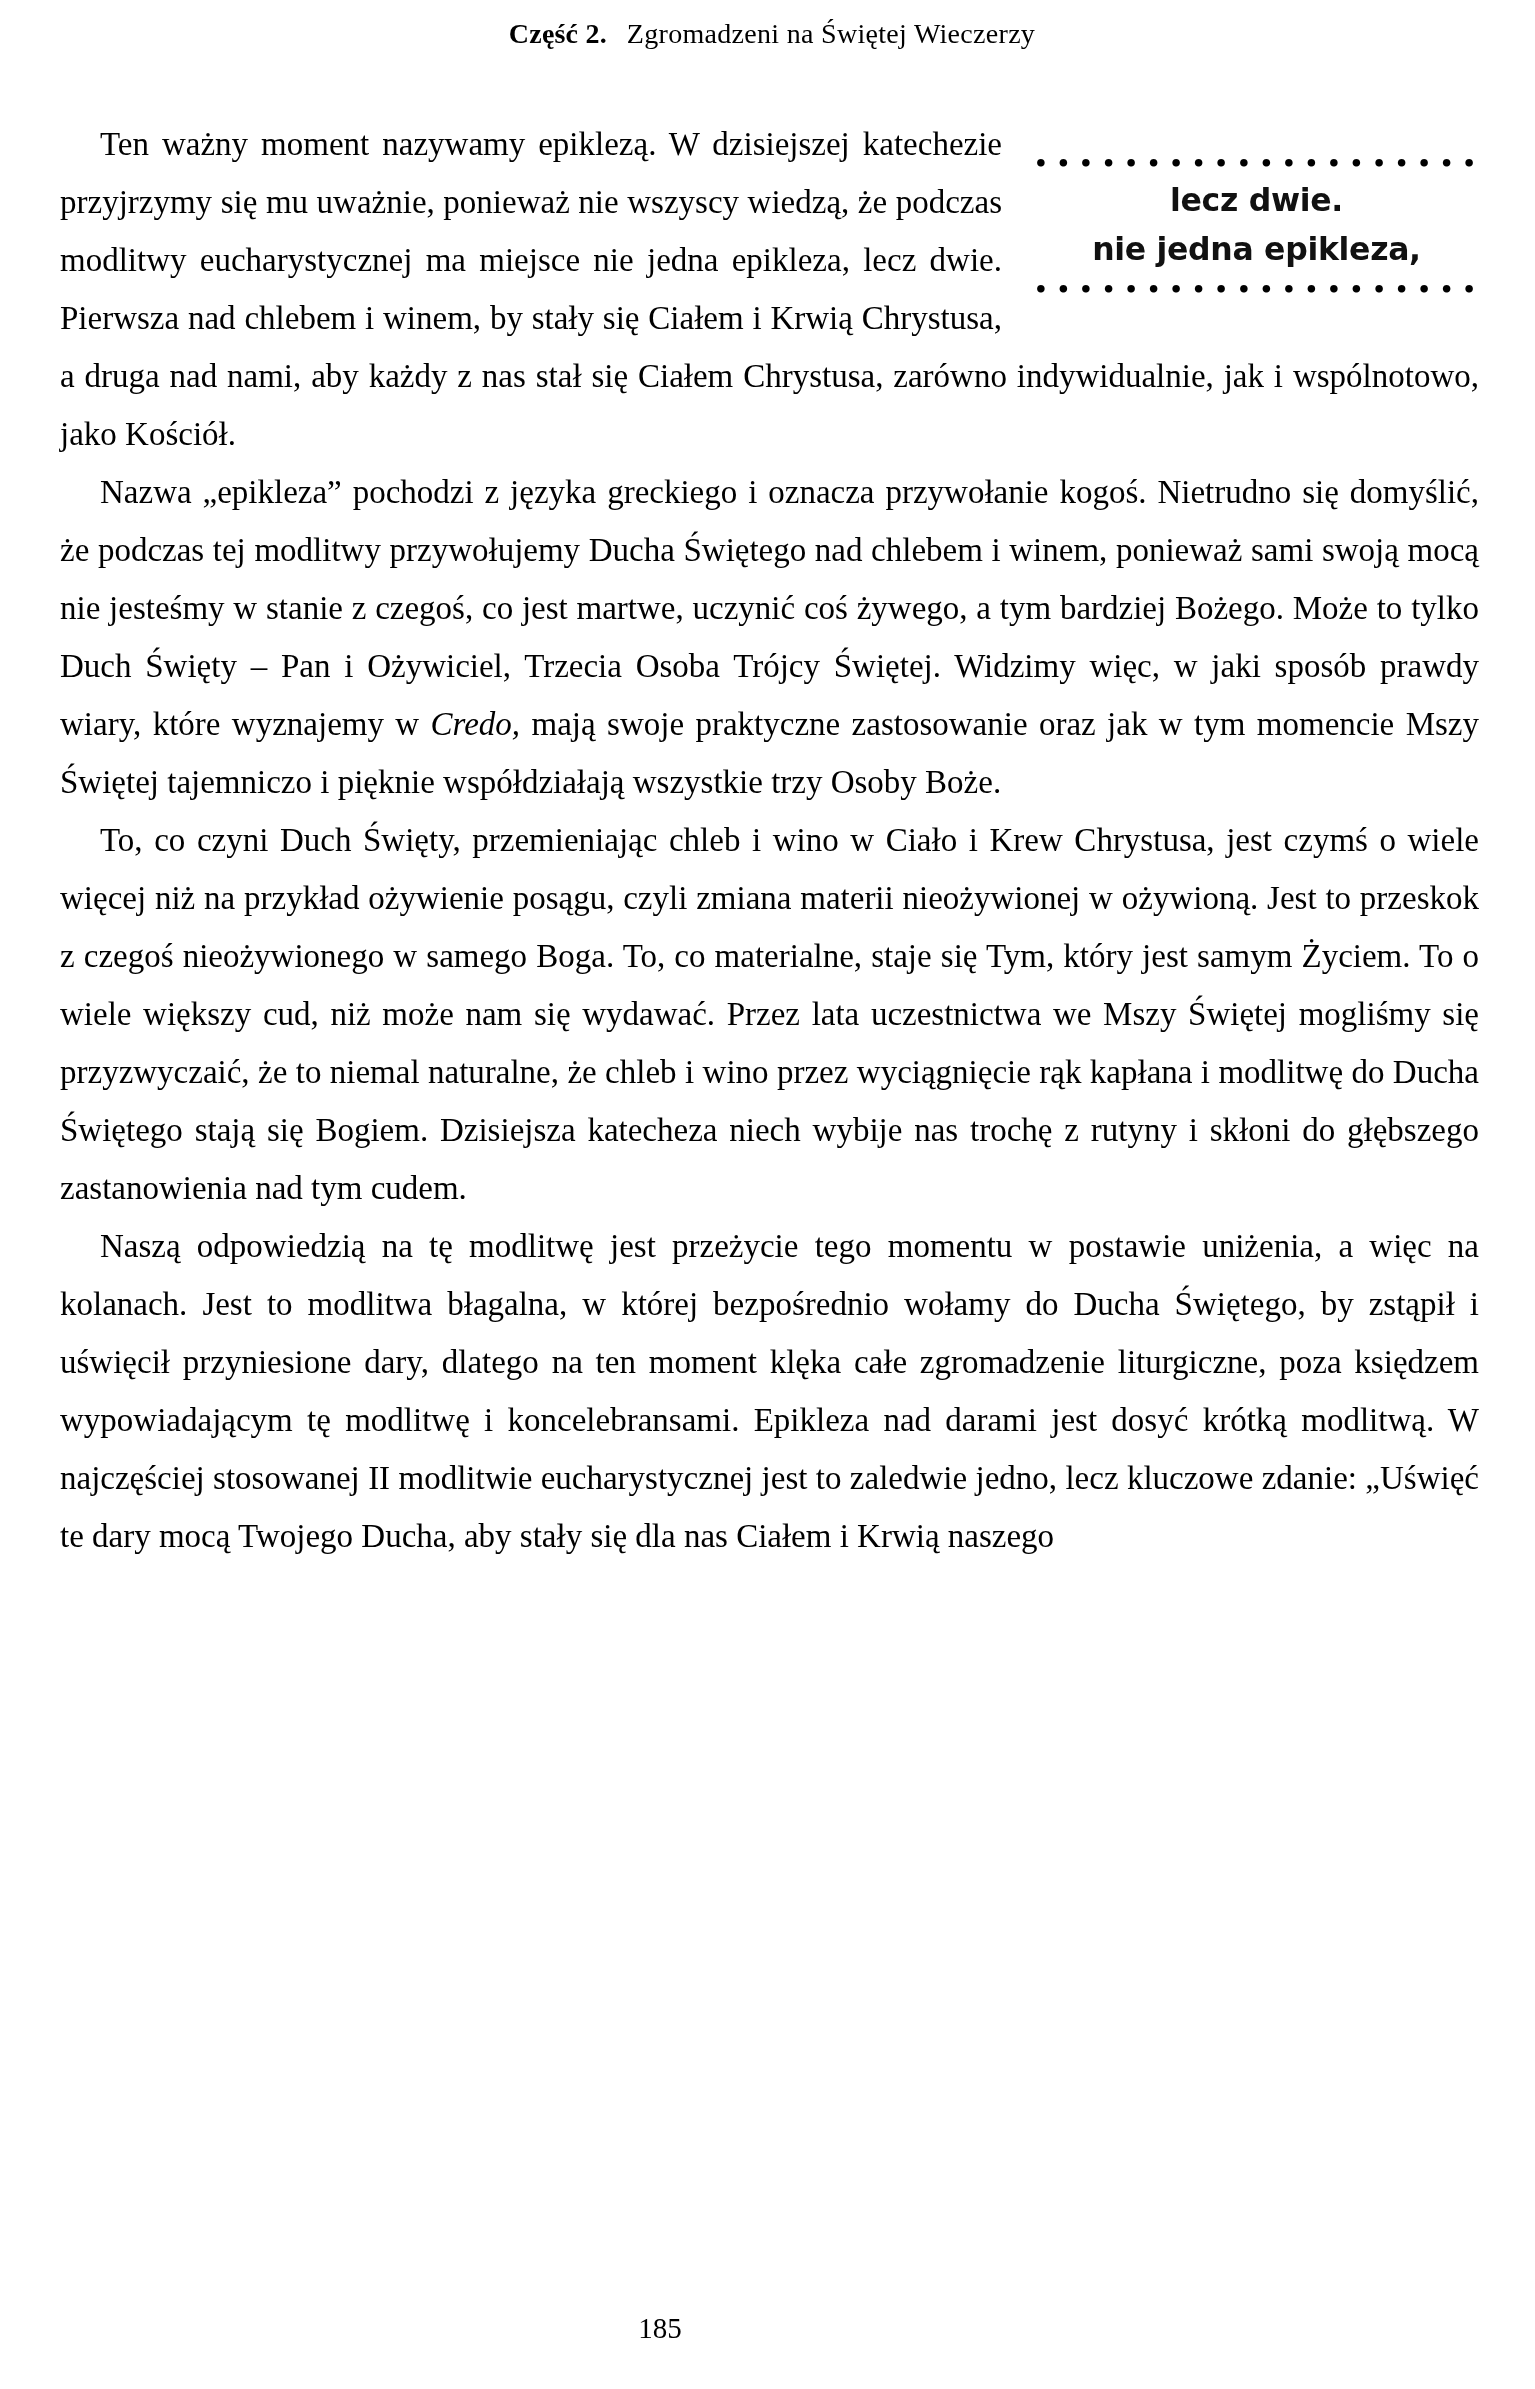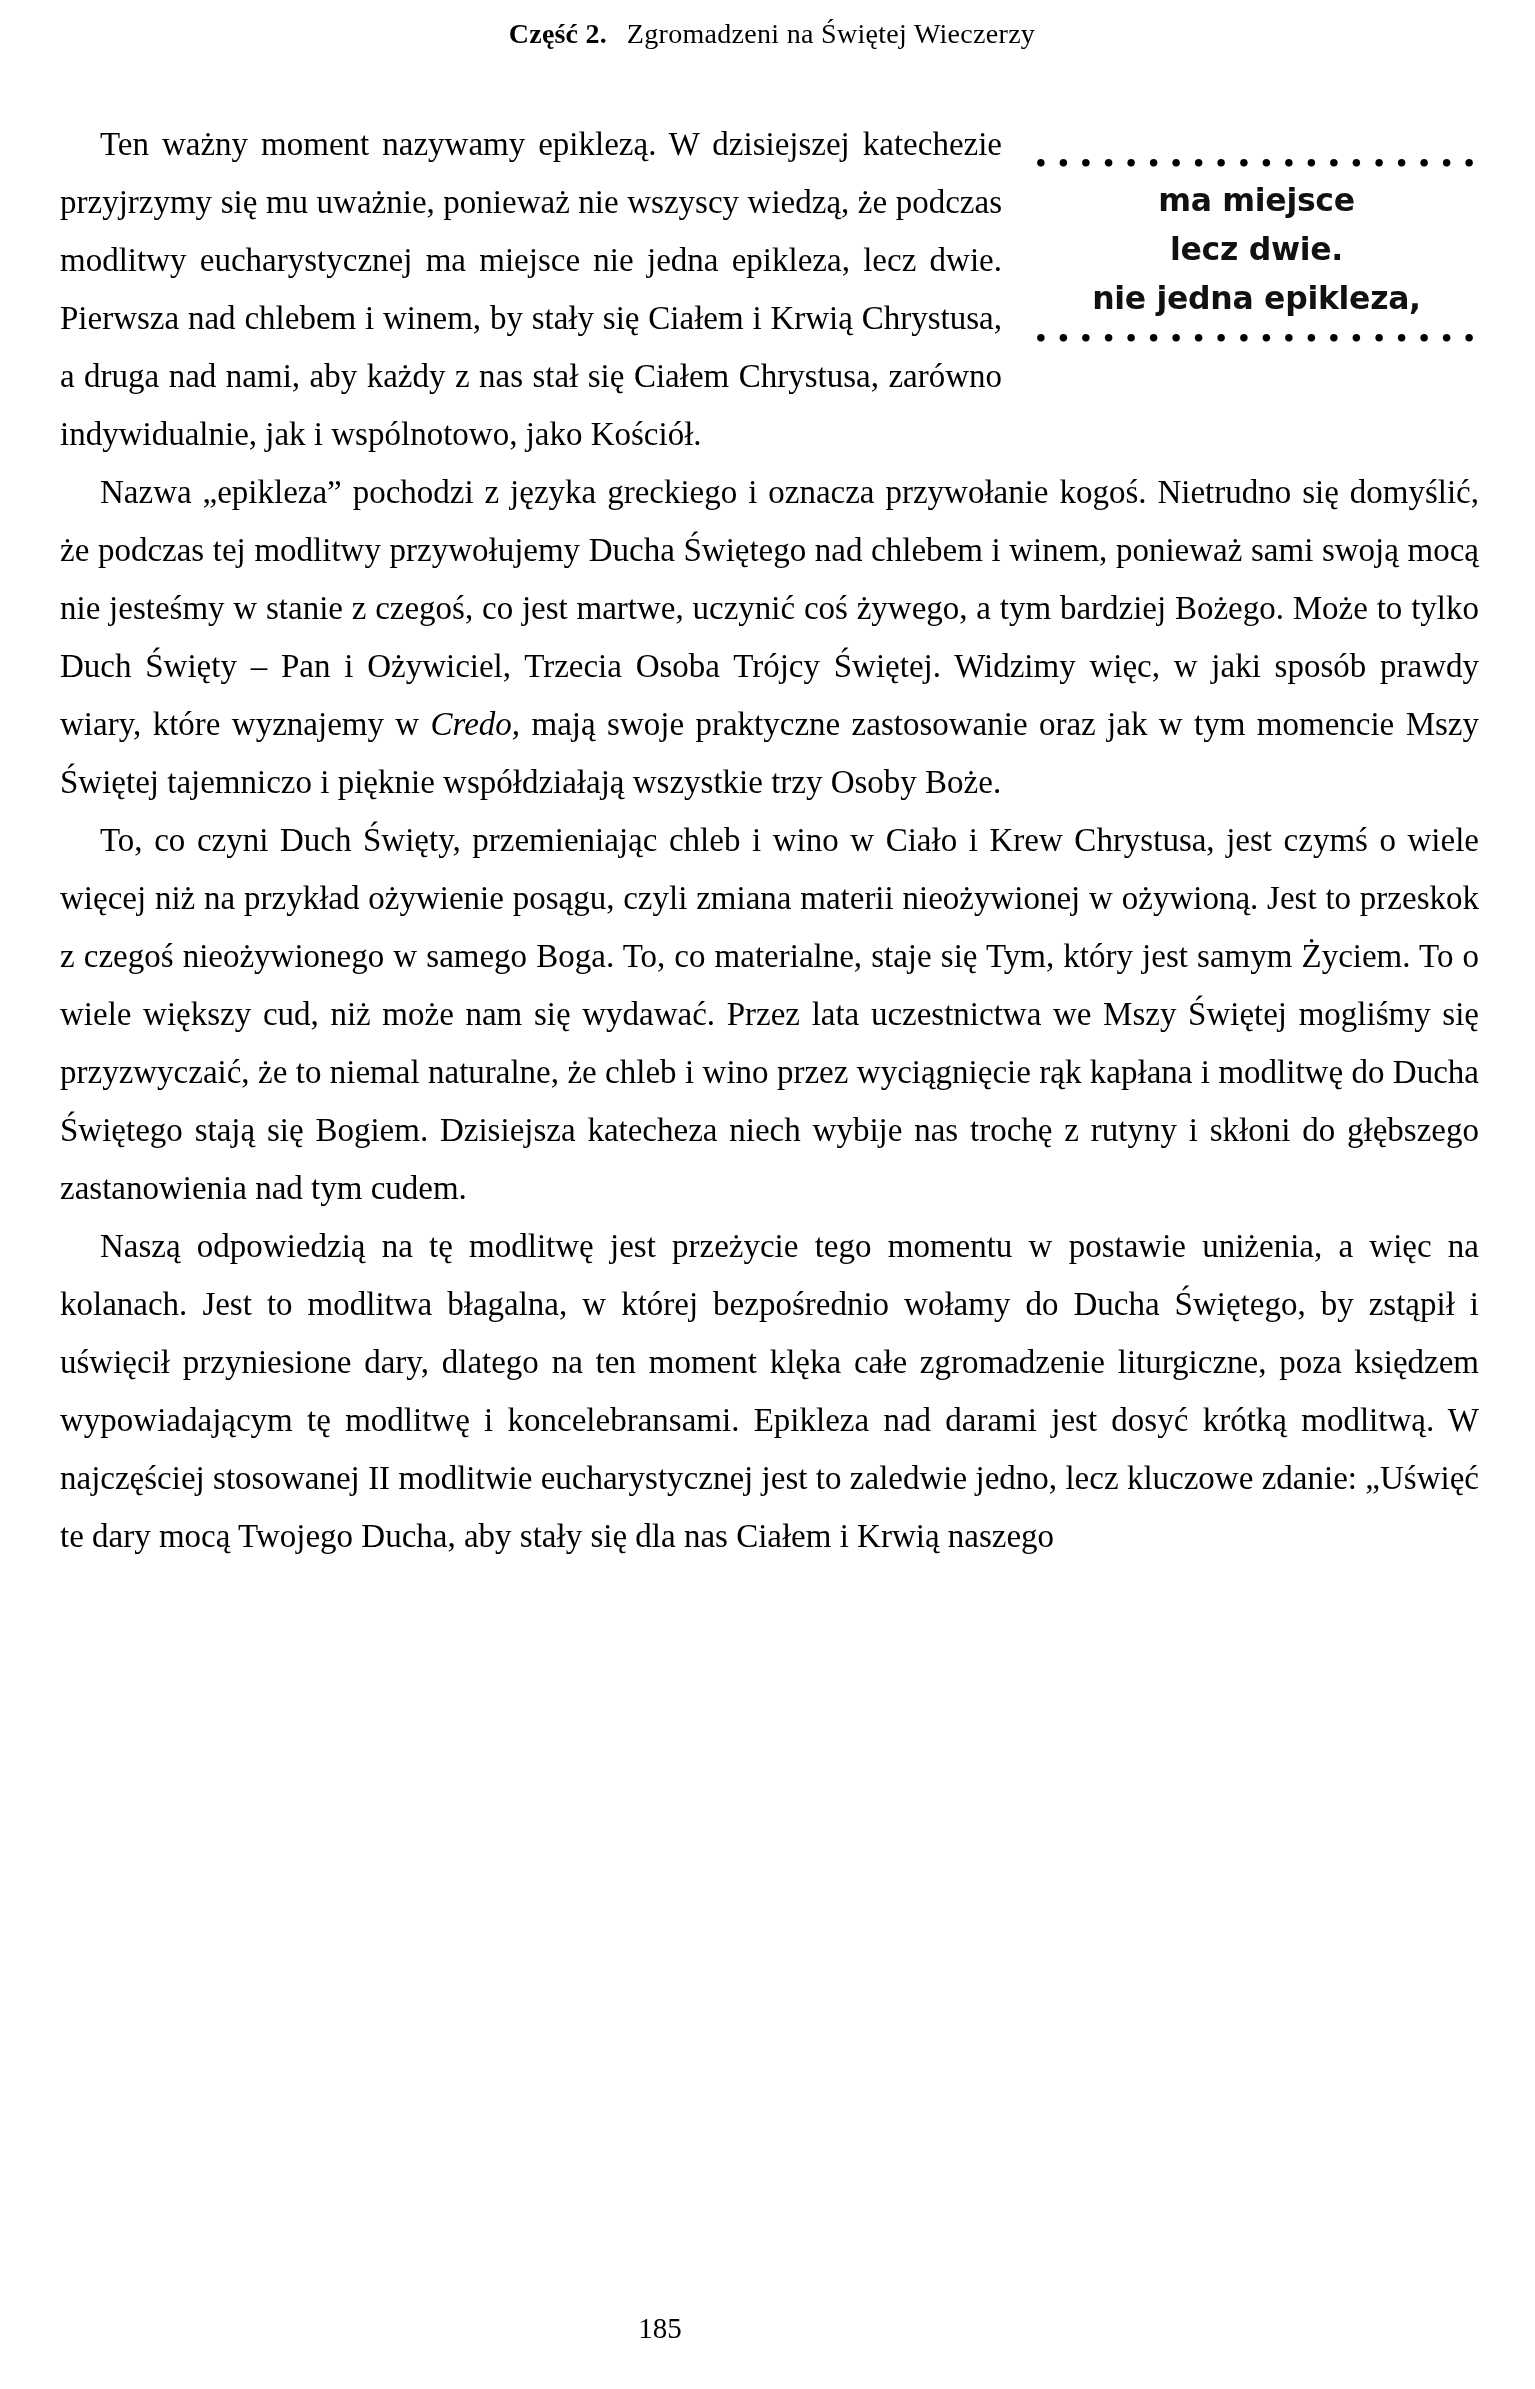--- a/index.html
+++ b/index.html
@@ -141,21 +141,20 @@
     <span class="part-label">Część 2.</span><span class="part-title">Zgromadzeni na Świętej Wieczerzy</span>
   </div>
 
   <div class="text-column clearfix">
 
     <aside class="pullquote">
       <span class="rule rule-top">
         <span class="dots">••••••••••••••••••••••••••</span>
       </span>
       <span class="quote-body">
-        <span class="quote-line">ma miejsce</span>
         <span class="quote-line">lecz dwie.</span>
         <span class="quote-line">nie jedna epikleza,</span>
       </span>
       <span class="rule rule-bottom">
         <span class="dots">••••••••••••••••••••••••••</span>
       </span>
     </aside>
 
     <p class="para"><span>Ten ważny moment nazywamy epiklezą. W dzisiejszej katechezie przyjrzymy się mu uważnie, ponieważ nie wszyscy wiedzą, że podczas modlitwy eucharystycznej ma miejsce nie jedna epikleza, lecz dwie. Pierwsza nad chlebem i winem, by stały się Ciałem i Krwią Chrystusa, a druga nad nami, aby każdy z nas stał się Ciałem Chrystusa, zarówno indywidualnie, jak i wspólnotowo, jako Kościół.</span></p>
 

